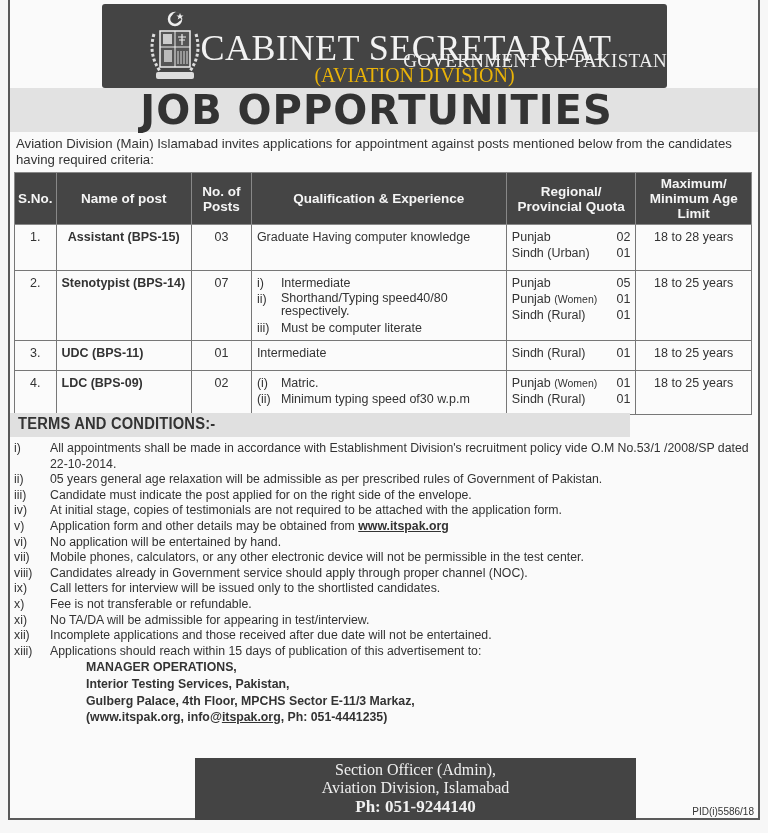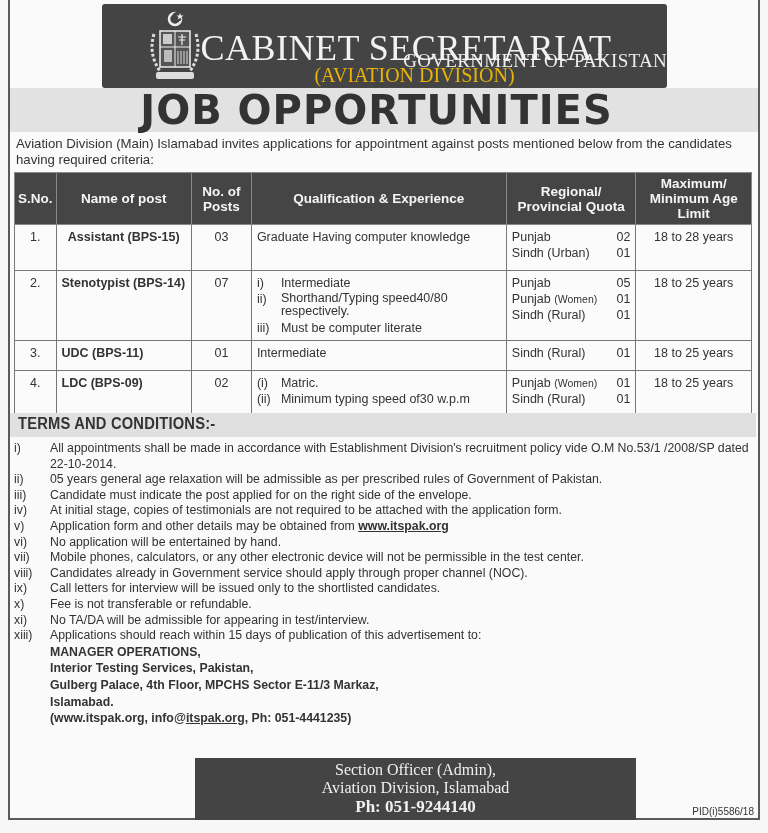--- a/index.html
+++ b/index.html
@@ -27,30 +27,30 @@
     td.num { text-align: center; width: 60px; }
     td.qual { width: 256px; }
     td.quota { width: 130px; }
     td.age { text-align: center; width: 116px; }
     .q-line { display: flex; justify-content: space-between; }
     .q-line .small { font-size: 10.5px; }
     .qual-item { display: flex; }
     .qual-item .roman { width: 24px; flex: none; }
     .name-center { text-align: center; }
 
-    .terms-band { position: absolute; left: 10px; top: 413px; width: 746px; height: 24px; background: #e0e0e0; }
+    .terms-band { position: absolute; left: 10px; top: 413px; width: 620px; height: 24px; background: #e0e0e0; }
     .terms-title { position: absolute; left: 8px; top: 2px; font-family: "Liberation Sans", sans-serif; font-weight: bold; font-size: 16px; color: #333; letter-spacing: 0.2px; transform: scaleX(0.92); transform-origin: left; }
 
     .terms { position: absolute; left: 14px; top: 441px; width: 740px; font-size: 12.3px; line-height: 15.6px; color: #333; }
     .term { display: flex; }
     .term .rn { width: 36px; flex: none; }
     .term .tx { flex: 1; }
     .term a, .addr a { color: #333; text-decoration: underline; font-weight: bold; }
     .addr { margin-left: 36px; font-size: 12.3px; line-height: 16.6px; }
-    .addr .bold { font-weight: bold; }
+    .addr .bold { font-weight: bold; margin-left: 36px; }
 
     .footer-band { position: absolute; left: 195px; top: 758px; width: 441px; height: 62px; background: #444444; }
     .f1, .f2, .f3 { position: absolute; left: 0; right: 0; text-align: center; font-family: "Liberation Serif", serif; color: #f0f0f0; }
     .f1 { top: 3px; font-size: 16px; }
     .f2 { top: 21px; font-size: 16px; }
     .f3 { top: 39px; font-size: 17px; font-weight: bold; }
     .pid { position: absolute; right: 14px; top: 806px; font-size: 10px; color: #333; }
   </style>
 </head>
 <body>
@@ -240,29 +240,32 @@
     </div>
   <div class="term">
       <span class="rn">x)</span>
       <span class="tx">Fee is not transferable or refundable.</span>
     </div>
   <div class="term">
       <span class="rn">xi)</span>
       <span class="tx">No TA/DA will be admissible for appearing in test/interview.</span>
     </div>
   <div class="term">
+      <span class="rn">xii)</span>
+      <span class="tx">Incomplete applications and those received after due date will not be entertained.</span>
+    </div>
+  <div class="term">
       <span class="rn">xiii)</span>
       <span class="tx">Applications should reach within 15 days of publication of this advertisement to:</span>
     </div>
 
   <div class="addr">
     <div class="bold">MANAGER OPERATIONS,</div>
     <div class="bold">Interior Testing Services, Pakistan,</div>
     <div class="bold">Gulberg Palace, 4th Floor, MPCHS Sector E-11/3 Markaz,</div>
-    <div class="bold">Islamabad.</div>
     <div class="bold"><span>(www.itspak.org, info@</span><a>itspak.org</a><span>, Ph: 051-4441235)</span></div>
   </div>
 </div>
 
 <div class="footer-band">
   <div class="f1">Section Officer (Admin),</div>
   <div class="f2">Aviation Division, Islamabad</div>
   <div class="f3">Ph: 051-9244140</div>
 </div>
 

